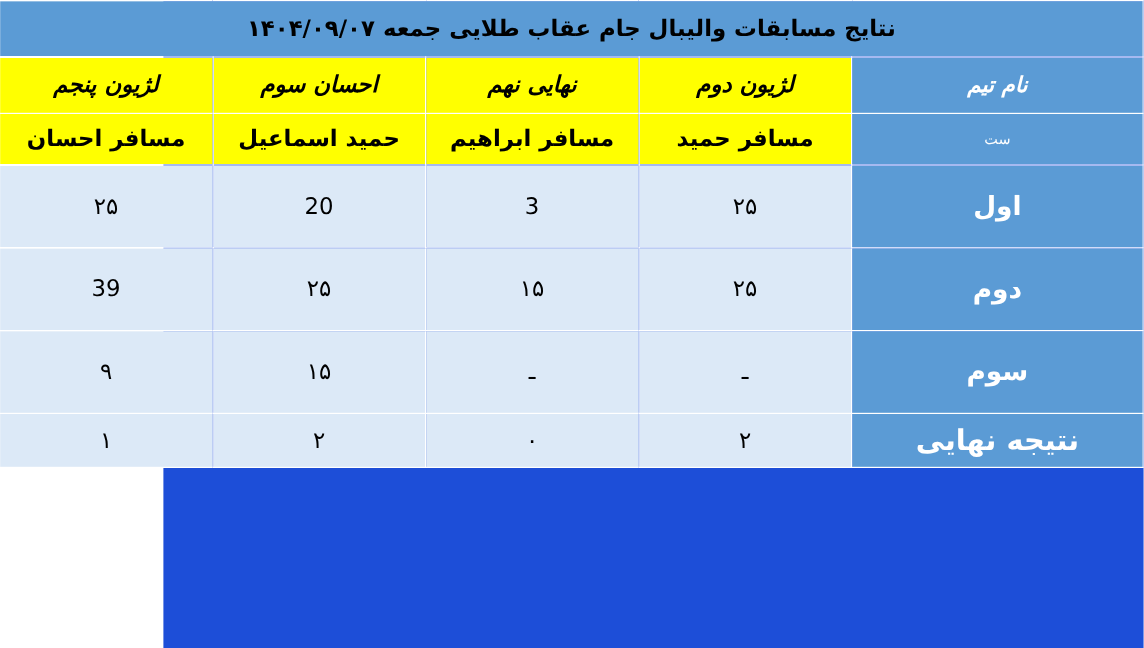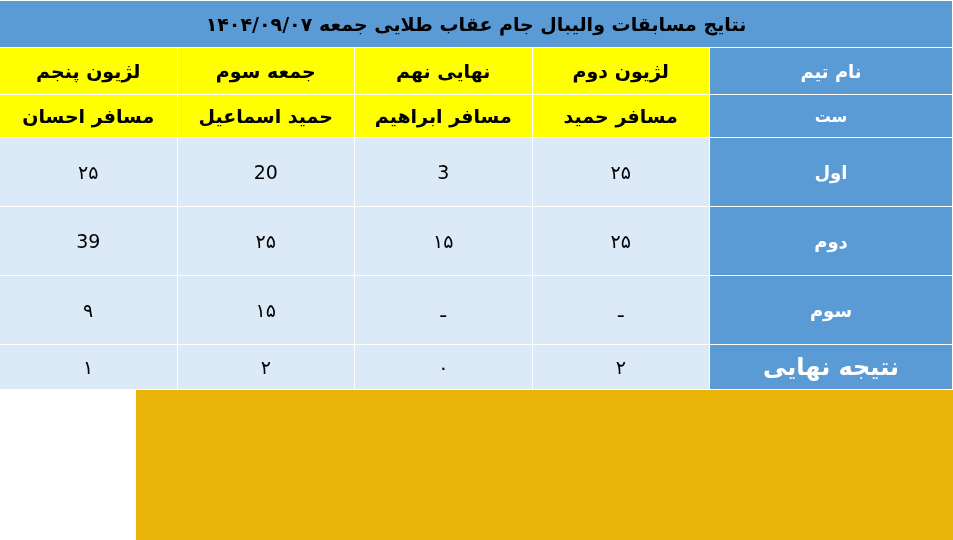--- a/index.html
+++ b/index.html
@@ -10,21 +10,21 @@
   body {
     width: 953px;
     height: 540px;
     font-family: "DejaVu Sans", "Liberation Sans", sans-serif;
     overflow: hidden;
   }
   .sheet {
     width: 817px;
     height: 540px;
     position: relative;
-    background: #eab308;
+    background: #1d4ed8;
   }
   table.results {
     border-collapse: collapse;
     table-layout: fixed;
     width: 953px;
     direction: rtl;
   }
   table.results td {
     border: 1px solid #ffffff;
     text-align: center;
@@ -47,51 +47,52 @@
     font-weight: bold;
     letter-spacing: 0.2px;
     border: 1px solid #ffffff;
   }
   .hdr-row td {
     height: 46px;
     background: #ffff00;
     color: #000000;
     font-size: 21px;
     font-weight: bold;
+    font-style: italic;
   }
   .hdr-row td.label-cell {
     background: #5b9bd5;
     color: #ffffff;
     font-size: 18px;
     font-weight: bold;
   }
   .set-row td {
     height: 42px;
     background: #ffff00;
     color: #000000;
     font-size: 19px;
     font-weight: bold;
     margin-left: 24px;
   }
   .set-row td.label-cell {
     background: #5b9bd5;
     color: #ffffff;
-    font-size: 16px;
-    font-weight: bold;
+    font-size: 12px;
+    font-weight: normal;
   }
   .data-row td {
     height: 68px;
     background: #dce9f7;
     color: #000000;
     font-size: 21px;
   }
   .data-row td.label-cell {
     background: #5b9bd5;
     color: #ffffff;
-    font-size: 18px;
+    font-size: 22px;
     font-weight: bold;
   }
   .final-row td {
     height: 44px;
     background: #dce9f7;
     color: #000000;
     font-size: 20px;
   }
   .final-row td.label-cell {
     background: #5b9bd5;
@@ -113,21 +114,21 @@
       <col class="col-data">
     </colgroup>
     <tbody>
       <tr class="title-row">
         <td colspan="5">نتایج مسابقات والیبال جام عقاب طلایی  جمعه ۱۴۰۴/۰۹/۰۷</td>
       </tr>
       <tr class="hdr-row">
         <td class="label-cell">نام تیم</td>
         <td>لژیون دوم</td>
         <td>نهایی نهم</td>
-        <td>جمعه سوم</td>
+        <td>احسان سوم</td>
         <td>لژیون پنجم</td>
       </tr>
       <tr class="set-row">
         <td class="label-cell">ست</td>
         <td>مسافر حمید</td>
         <td>مسافر ابراهیم</td>
         <td>حمید اسماعیل</td>
         <td>مسافر احسان</td>
       </tr>
       <tr class="data-row">

